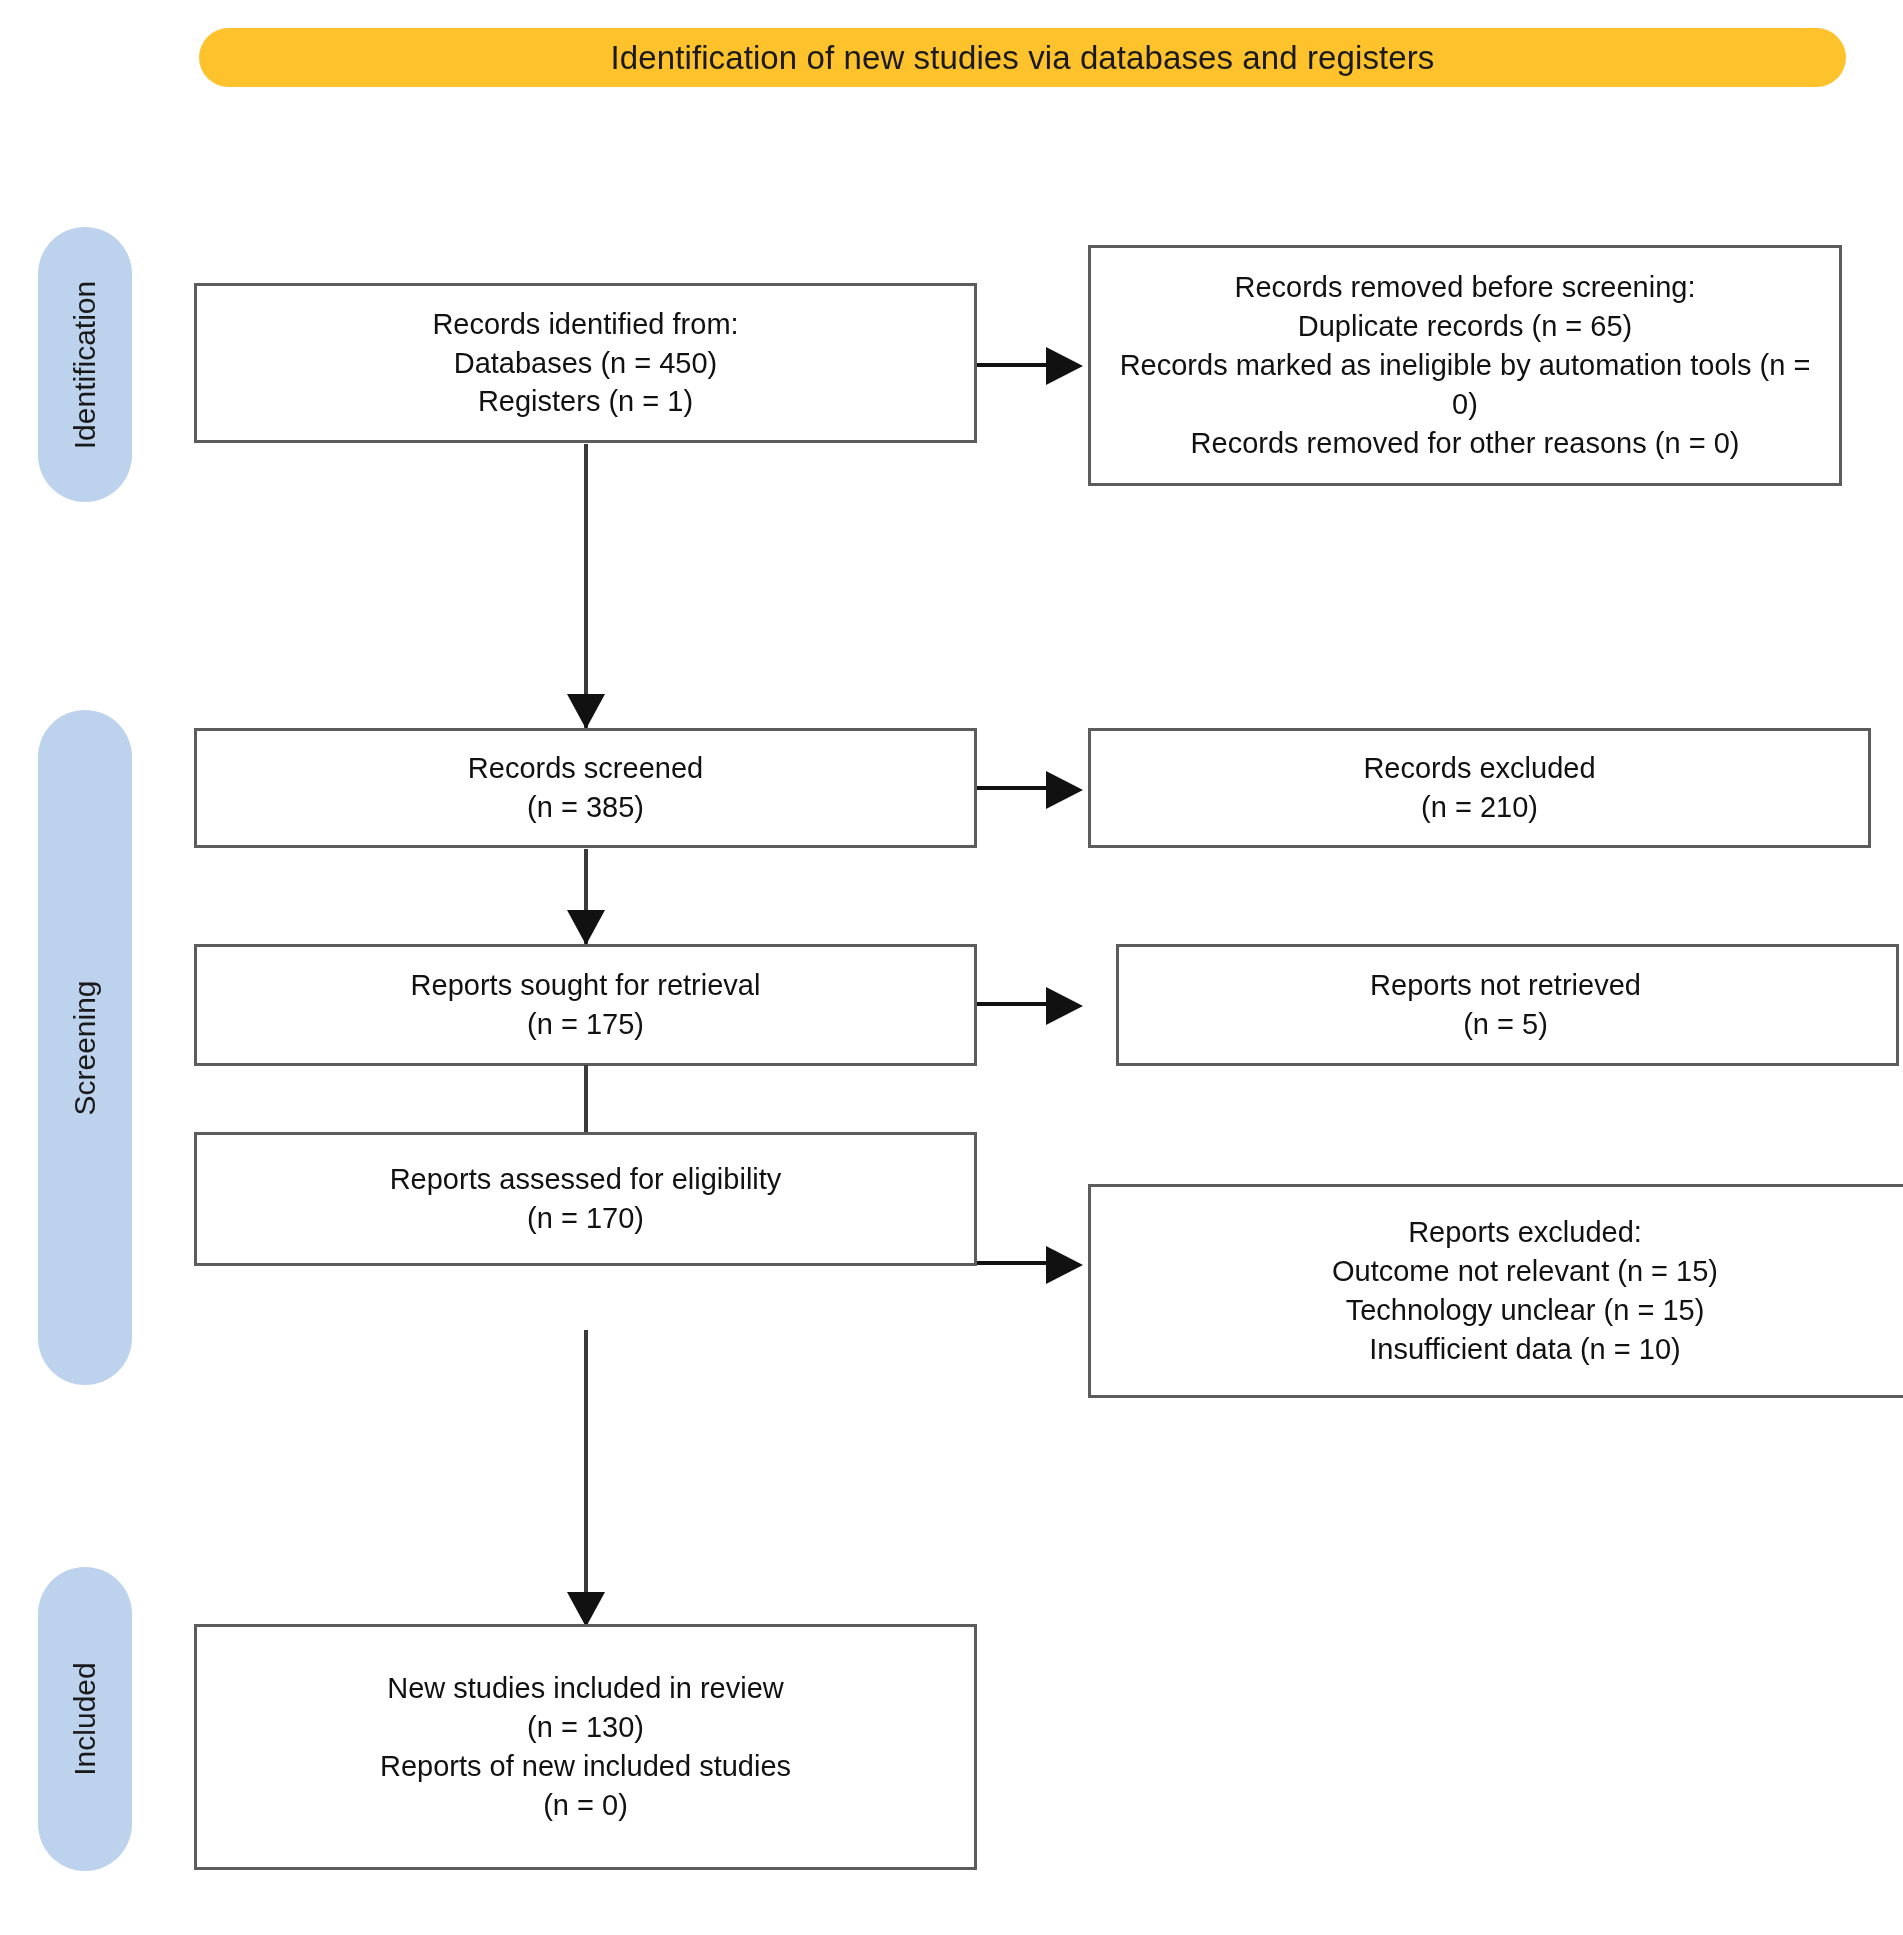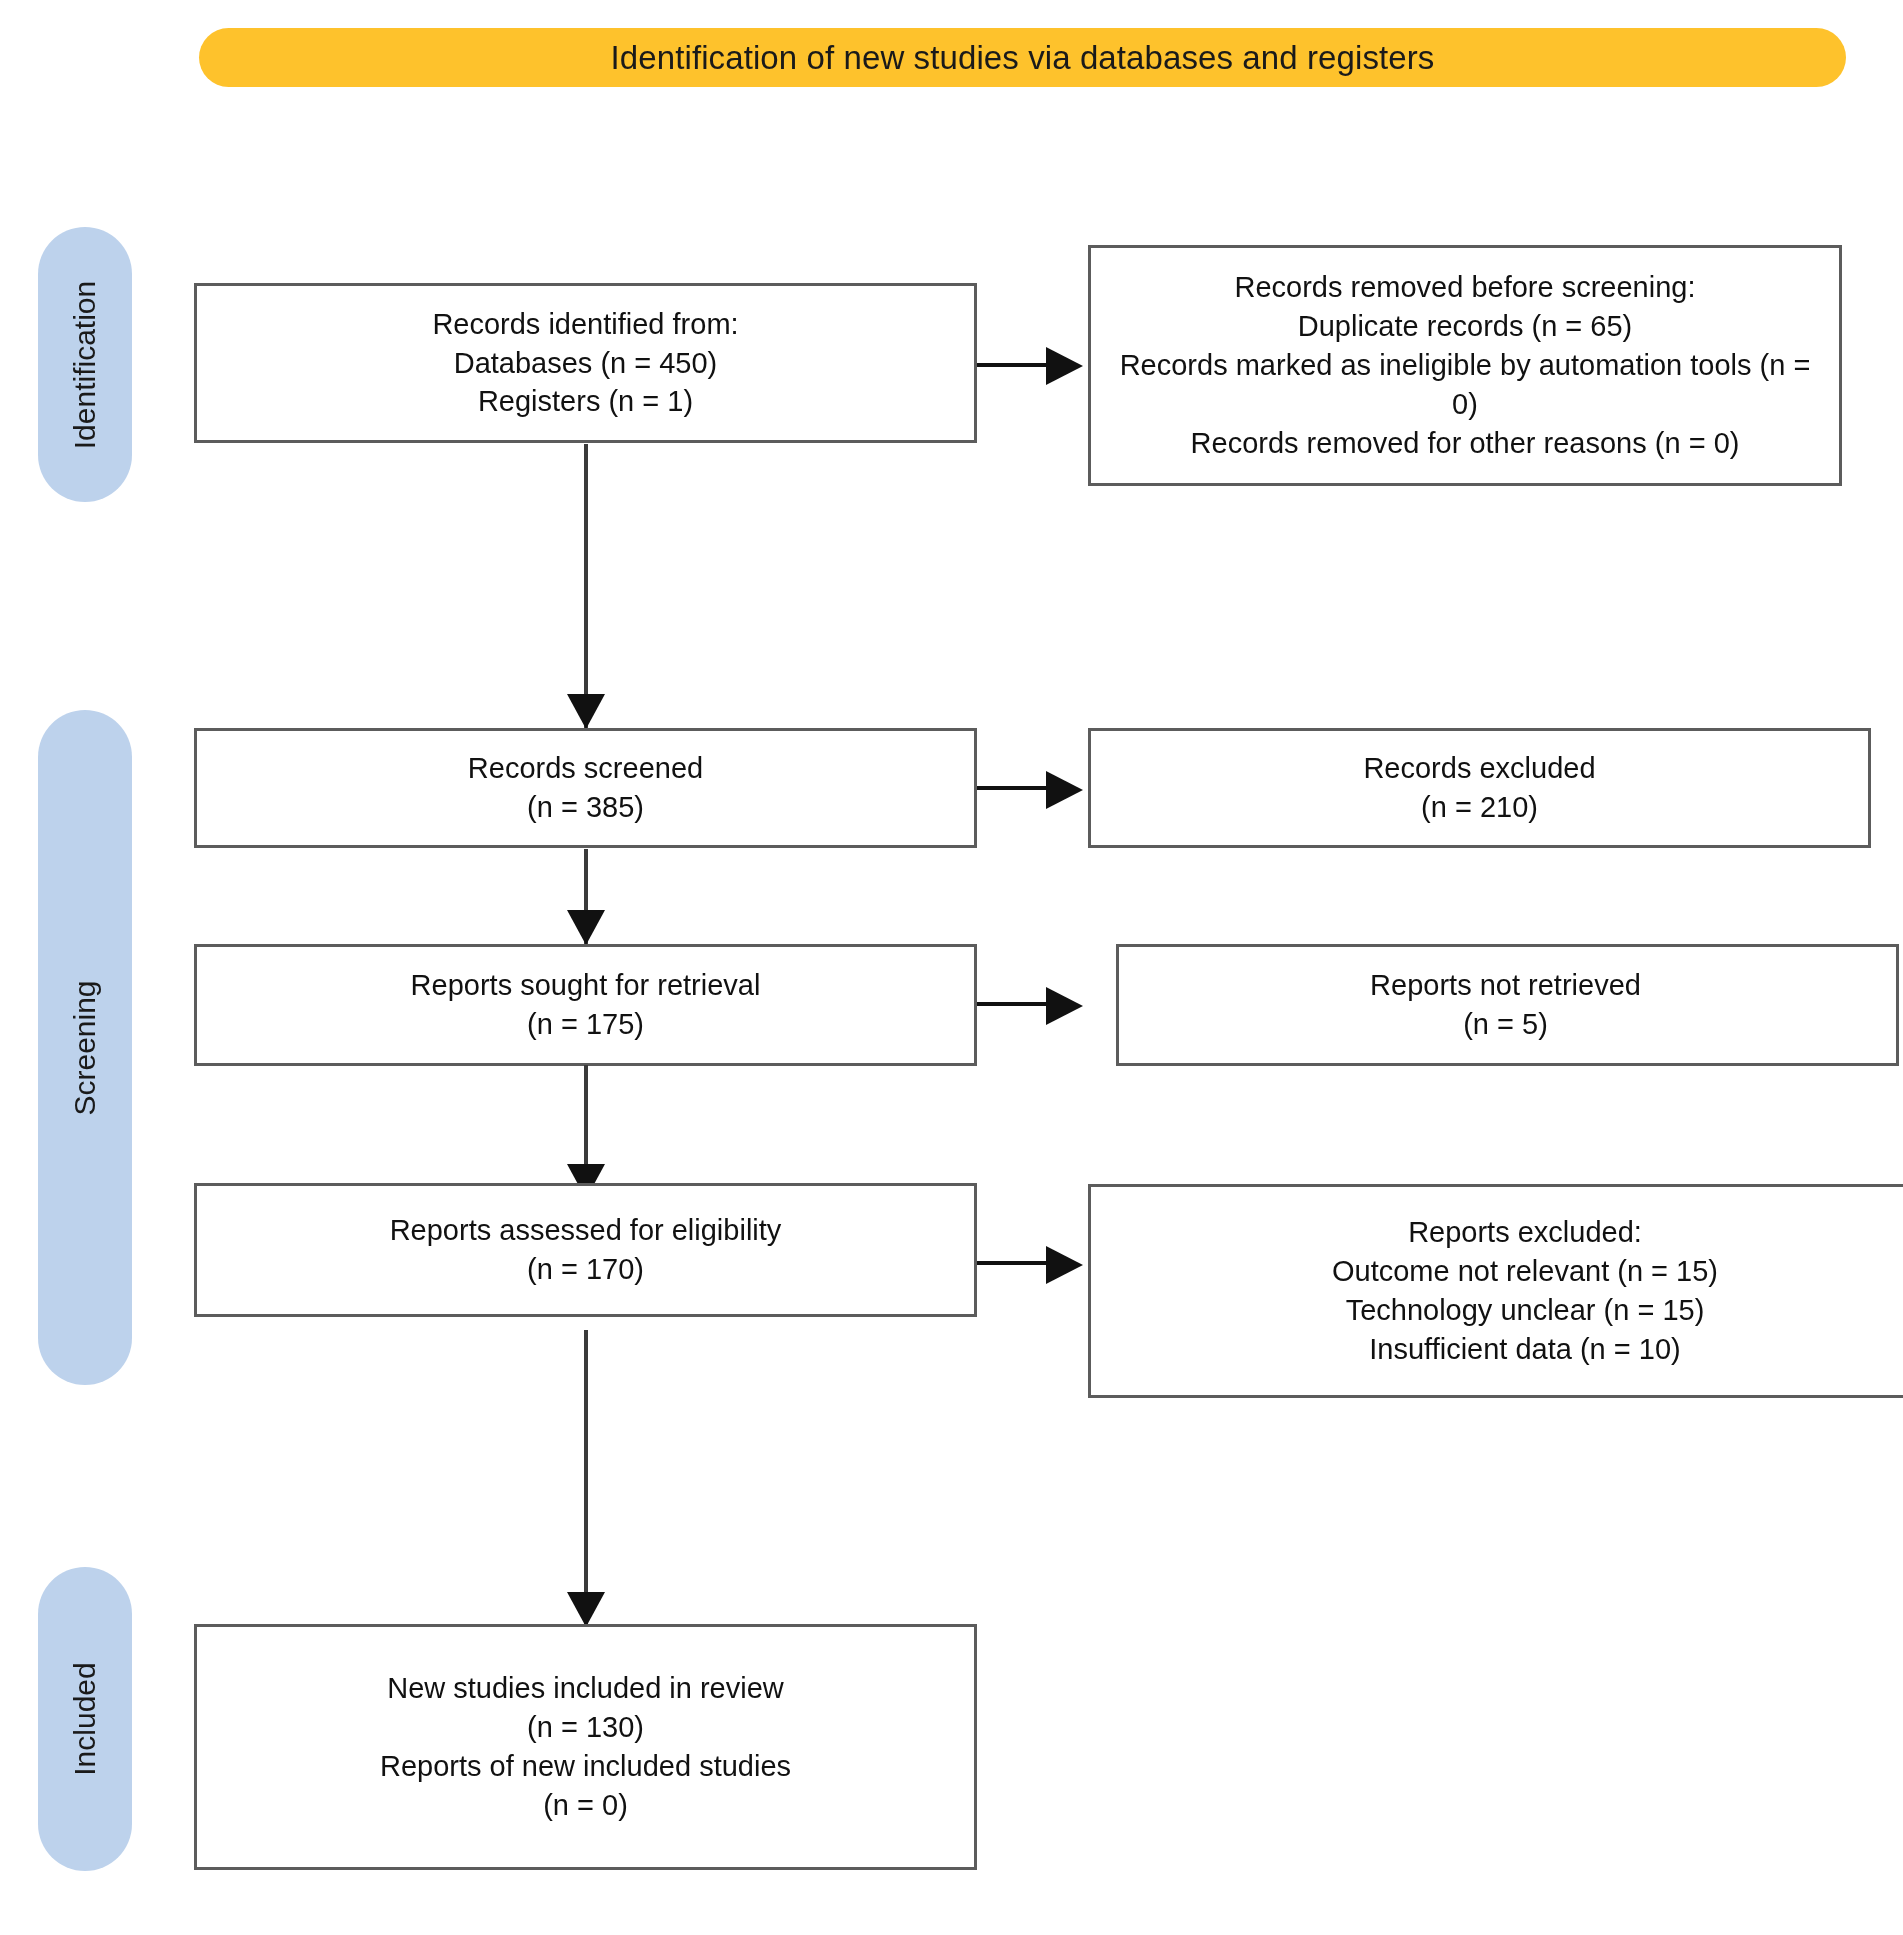--- a/index.html
+++ b/index.html
@@ -79,21 +79,21 @@
     text-align: center;
     color: #111111;
     white-space: nowrap;
   }
   .fbox.wrap .line { white-space: normal; }
 
   
   #box-identified      { left: 194px; top: 283px;  width: 783px; height: 160px; }
   #box-screened        { left: 194px; top: 728px; width: 783px; height: 120px; }
   #box-sought          { left: 194px; top: 944px; width: 783px; height: 122px; }
-  #box-assessed        { left: 194px; top: 1183px; width: 783px; height: 134px; }
+  #box-assessed        { left: 194px; top: 1132px; width: 783px; height: 134px; }
   #box-included        { left: 194px; top: 1624px; width: 783px; height: 246px; }
 
   
   #box-removed         { left: 1088px; top: 245px;  width: 754px; height: 241px; }
   #box-rec-excluded    { left: 1088px; top: 728px; width: 783px; height: 120px; }
   #box-not-retrieved   { left: 1116px; top: 944px; width: 783px; height: 122px; padding-left: 8px; }
   #box-rep-excluded    { left: 1088px; top: 1184px; width: 874px; height: 214px; }
 
   
   .vline {

